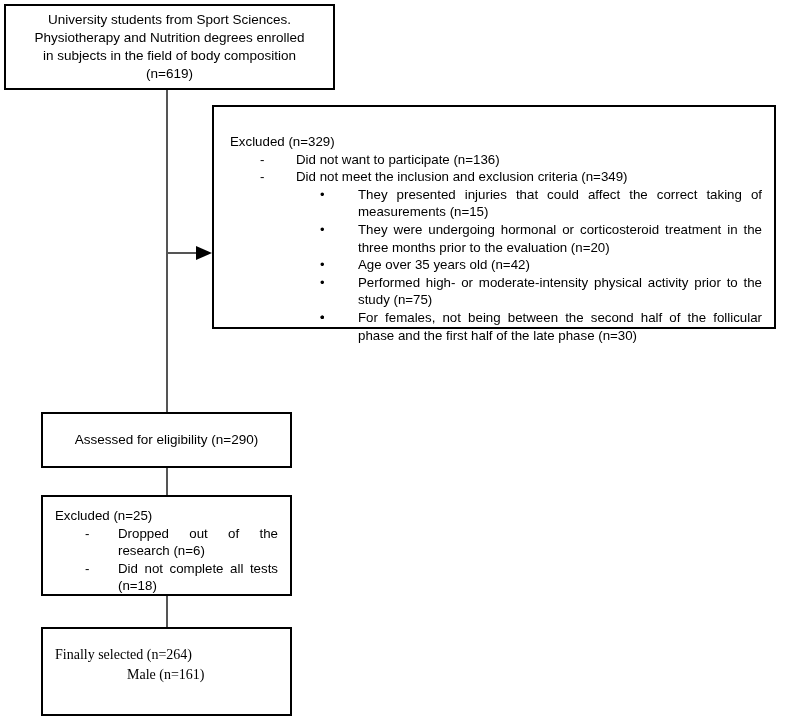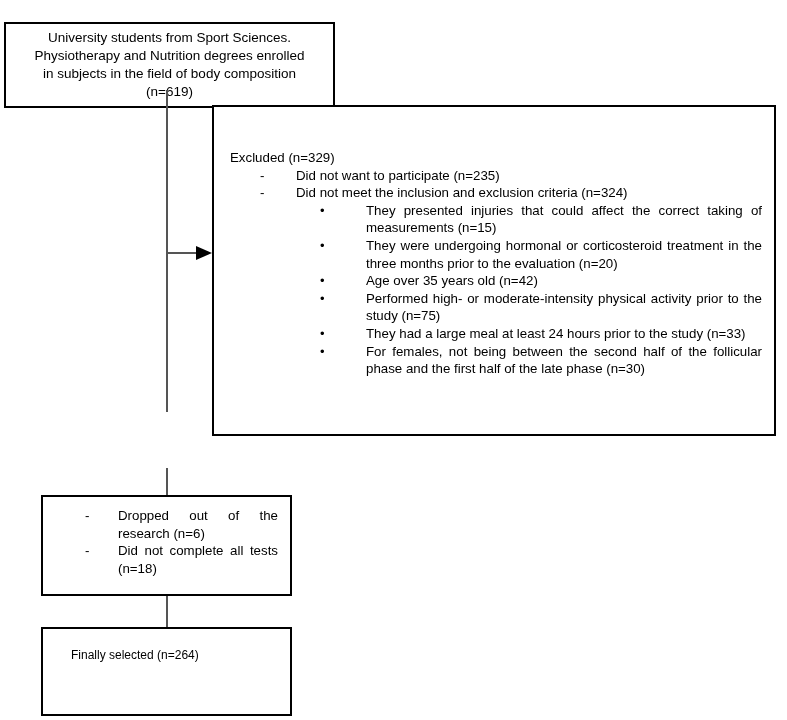--- a/index.html
+++ b/index.html
@@ -38,34 +38,33 @@
     top: 4px;
     width: 331px;
     height: 86px;
     display: flex;
     align-items: center;
     justify-content: center;
     text-align: center;
     font-size: 13.5px;
     line-height: 18px;
     padding: 4px 6px;
-    margin-top: 18px;
   }
   #node-enrolled .node-text {
     display: block;
     white-space: pre-line;
   }
 
   
   #node-excluded-main {
     left: 212px;
     top: 105px;
     width: 564px;
-    height: 331px;
-    padding: 42px 12px 12px 16px;
+    height: 224px;
+    padding: 26px 12px 12px 16px;
     font-size: 13.3px;
     line-height: 17.6px;
   }
   #node-excluded-main .head {
     margin: 0 0 0 0;
   }
   #node-excluded-main .lvl1 {
     margin: 0;
     padding: 0;
     list-style: none;
@@ -92,21 +91,20 @@
     text-justify: inter-word;
   }
   #node-excluded-main .lvl2 > li > .marker {
     position: absolute;
     left: 24px;
     top: 0;
     font-size: 13px;
   }
   #node-excluded-main .lvl2 > li > .body {
     display: block;
-    margin-left: 8px;
   }
 
   
   #node-assessed {
     left: 41px;
     top: 412px;
     width: 251px;
     height: 56px;
     display: flex;
     align-items: center;
@@ -144,23 +142,24 @@
   #node-excluded-second .lvl1 > li > .body {
     display: block;
   }
 
   
   #node-final {
     left: 41px;
     top: 627px;
     width: 251px;
     height: 89px;
-    padding: 16px 10px 8px 28px;
-    font-size: 12px;
+    padding: 16px 10px 8px 12px;
+    font-size: 14px;
     line-height: 20px;
+    font-family: Liberation Serif, serif;
   }
   #node-final .line-1 { text-align: left; }
   #node-final .line-2,
   #node-final .line-3 {
     text-align: left;
     padding-left: 72px;
   }
 
   
   .connector {
@@ -222,70 +221,74 @@
 
   <div class="connector" id="conn-trunk"></div>
   <div class="connector" id="conn-to-excluded"></div>
   <div id="arrow-to-excluded"></div>
 
   <div class="node" id="node-excluded-main">
     <div class="head">Excluded (n=329)</div>
     <ul class="lvl1">
       <li>
         <span class="marker">-</span>
-        <span class="body">Did not want to participate (n=235)</span>
-      </li>
-      <li>
-        <span class="marker">-</span>
-        <span class="body">Did not meet the inclusion and exclusion criteria (n=324)</span>
+        <span class="body">Did not want to participate (n=136)</span>
+      </li>
+      <li>
+        <span class="marker">-</span>
+        <span class="body">Did not meet the inclusion and exclusion criteria (n=349)</span>
         <ul class="lvl2">
           <li>
             <span class="marker">•</span>
             <span class="body">They presented injuries that could affect the correct taking of measurements (n=15)</span>
           </li>
           <li>
             <span class="marker">•</span>
             <span class="body">They were undergoing hormonal or corticosteroid treatment in the three months prior to the evaluation (n=20)</span>
           </li>
           <li>
             <span class="marker">•</span>
             <span class="body">Age over 35 years old (n=42)</span>
           </li>
           <li>
             <span class="marker">•</span>
             <span class="body">Performed high- or moderate-intensity physical activity prior to the study (n=75)</span>
           </li>
           <li>
             <span class="marker">•</span>
-            <span class="body">They had a large meal at least 24 hours prior to the study (n=33)</span>
           </li>
           <li>
             <span class="marker">•</span>
             <span class="body">For females, not being between the second half of the follicular phase and the first half of the late phase (n=30)</span>
           </li>
         </ul>
       </li>
     </ul>
   </div>
 
+  <div class="node" id="node-assessed">
+    <span>Assessed for eligibility (n=290)</span>
+  </div>
 
   <div class="connector" id="conn-assessed-excluded"></div>
 
   <div class="node" id="node-excluded-second">
+    <div class="head">Excluded (n=25)</div>
     <ul class="lvl1">
       <li>
         <span class="marker">-</span>
         <span class="body">Dropped out of the research (n=6)</span>
       </li>
       <li>
         <span class="marker">-</span>
         <span class="body">Did not complete all tests (n=18)</span>
       </li>
     </ul>
   </div>
 
   <div class="connector" id="conn-excluded-final"></div>
 
   <div class="node" id="node-final">
     <div class="line-1">Finally selected (n=264)</div>
+    <div class="line-2">Male (n=161)</div>
   </div>
 
 </div>
 
 </body></html>

